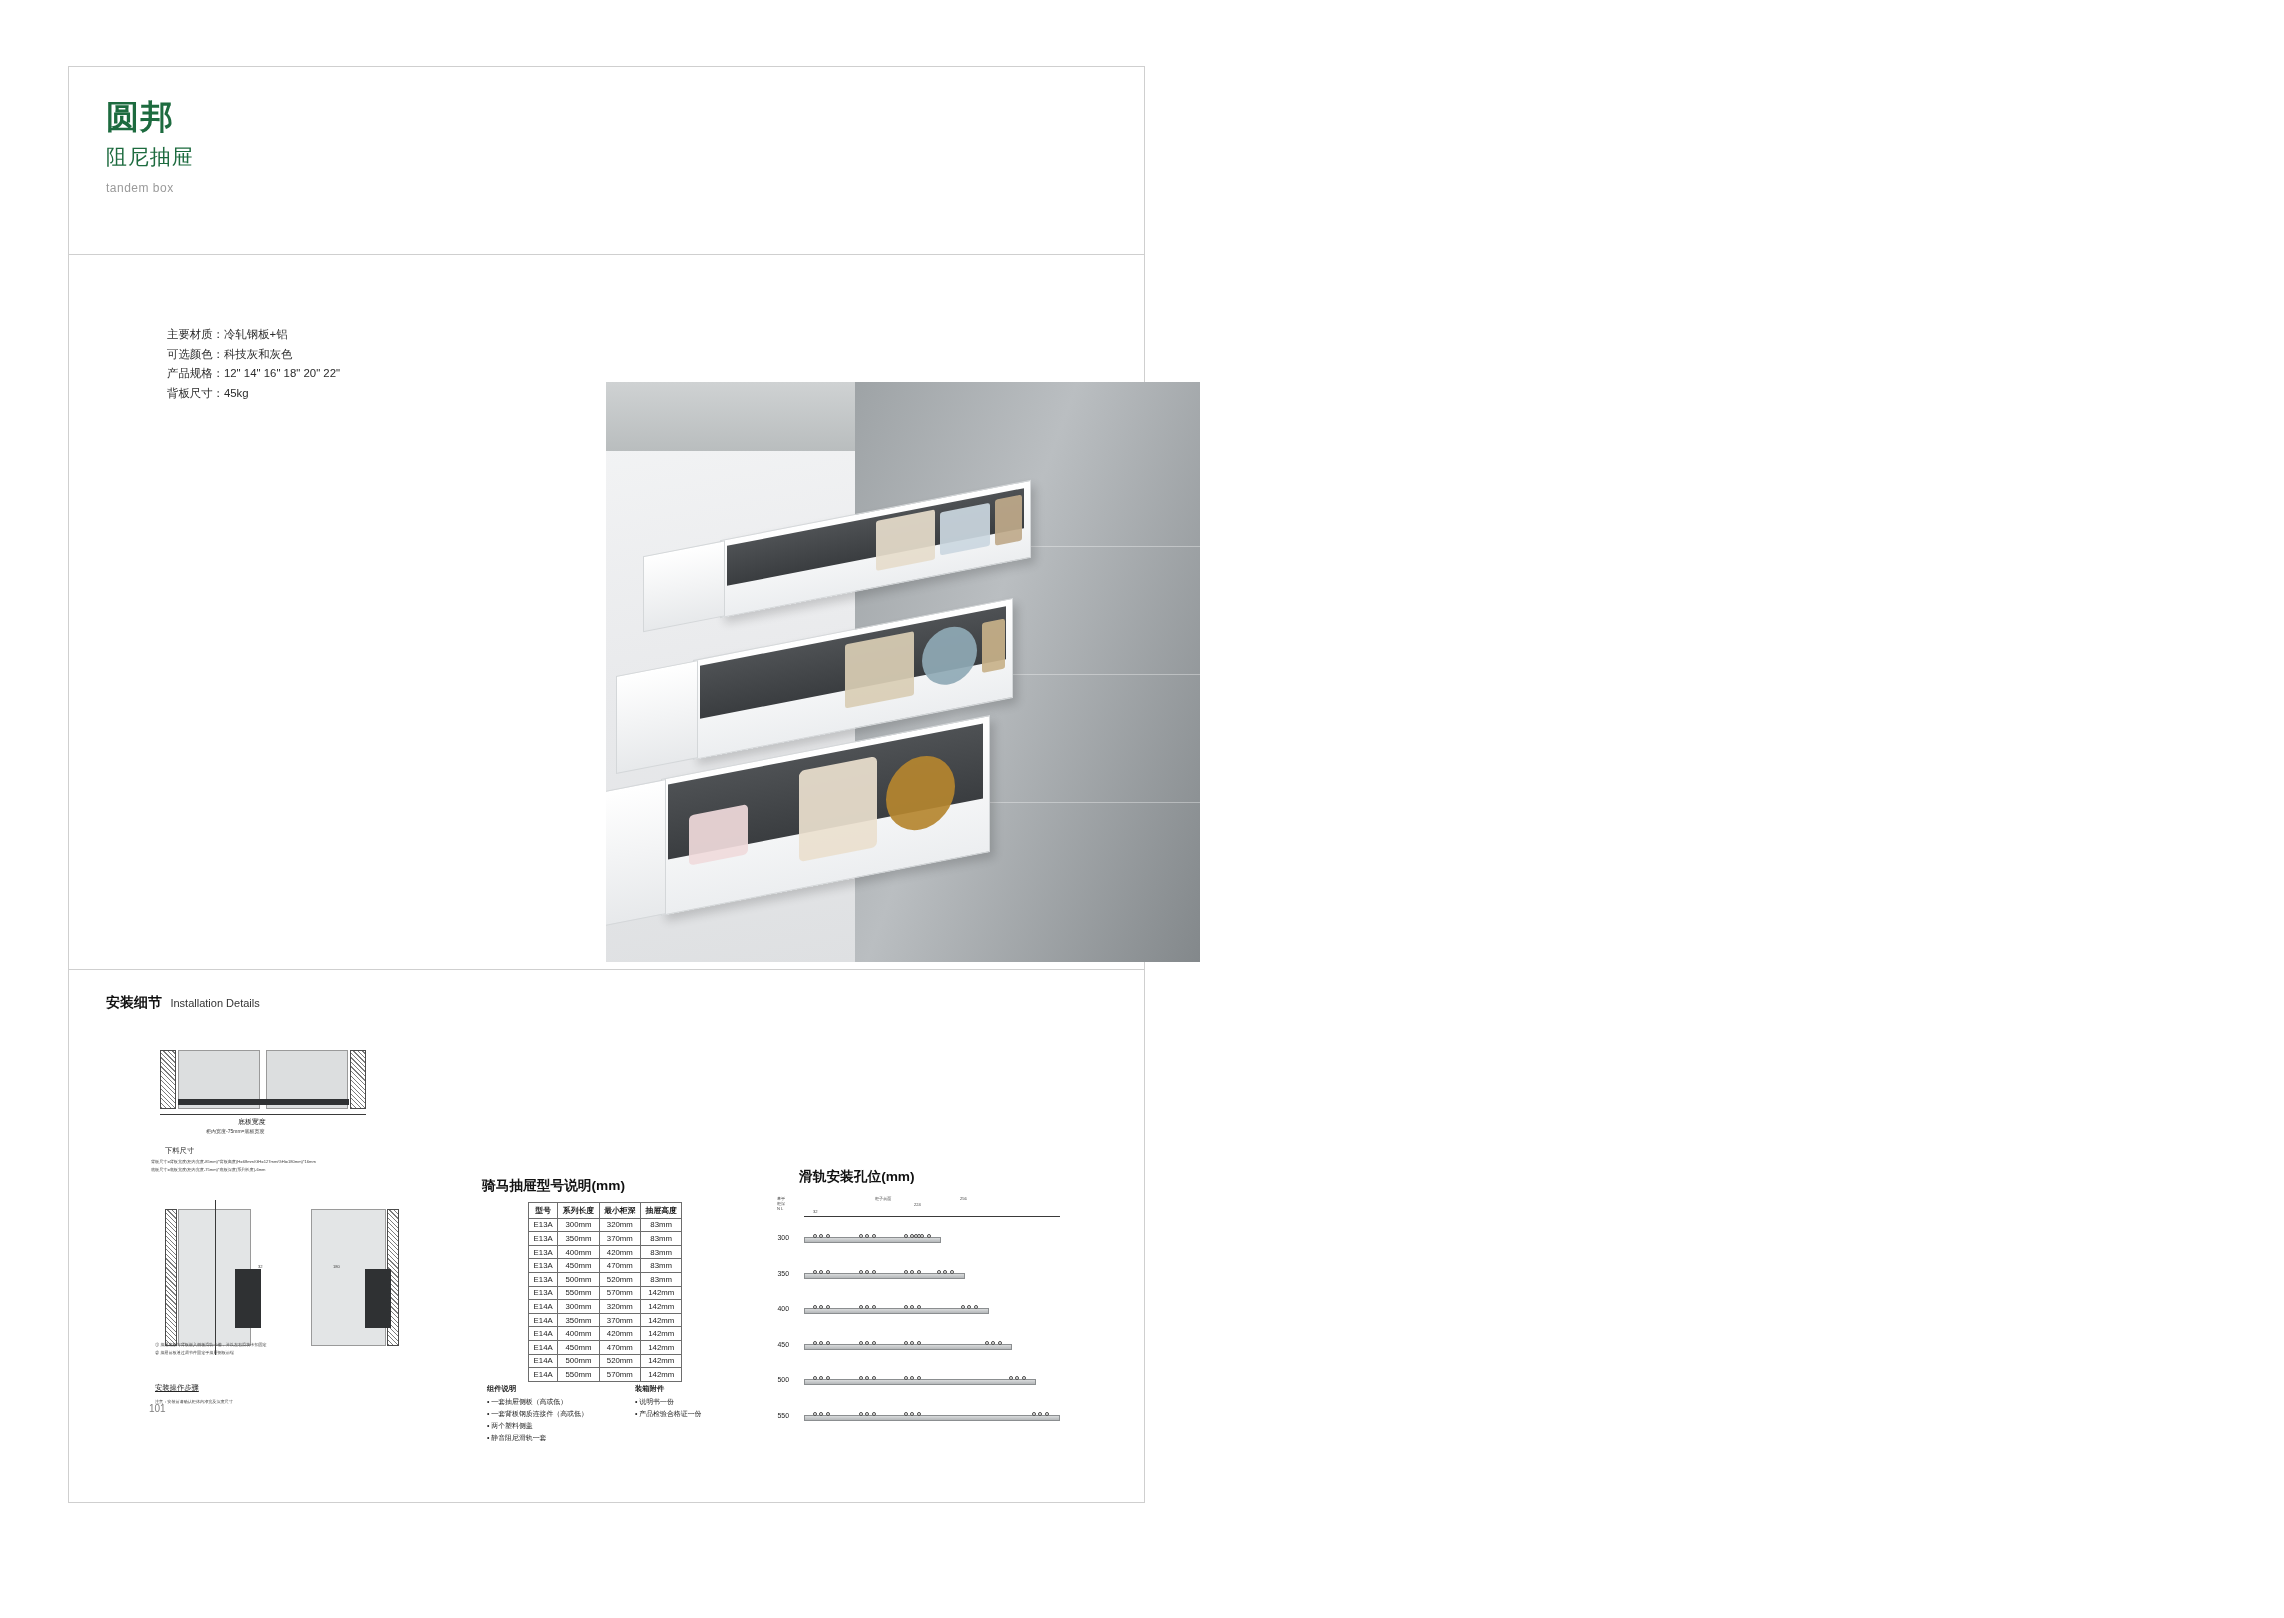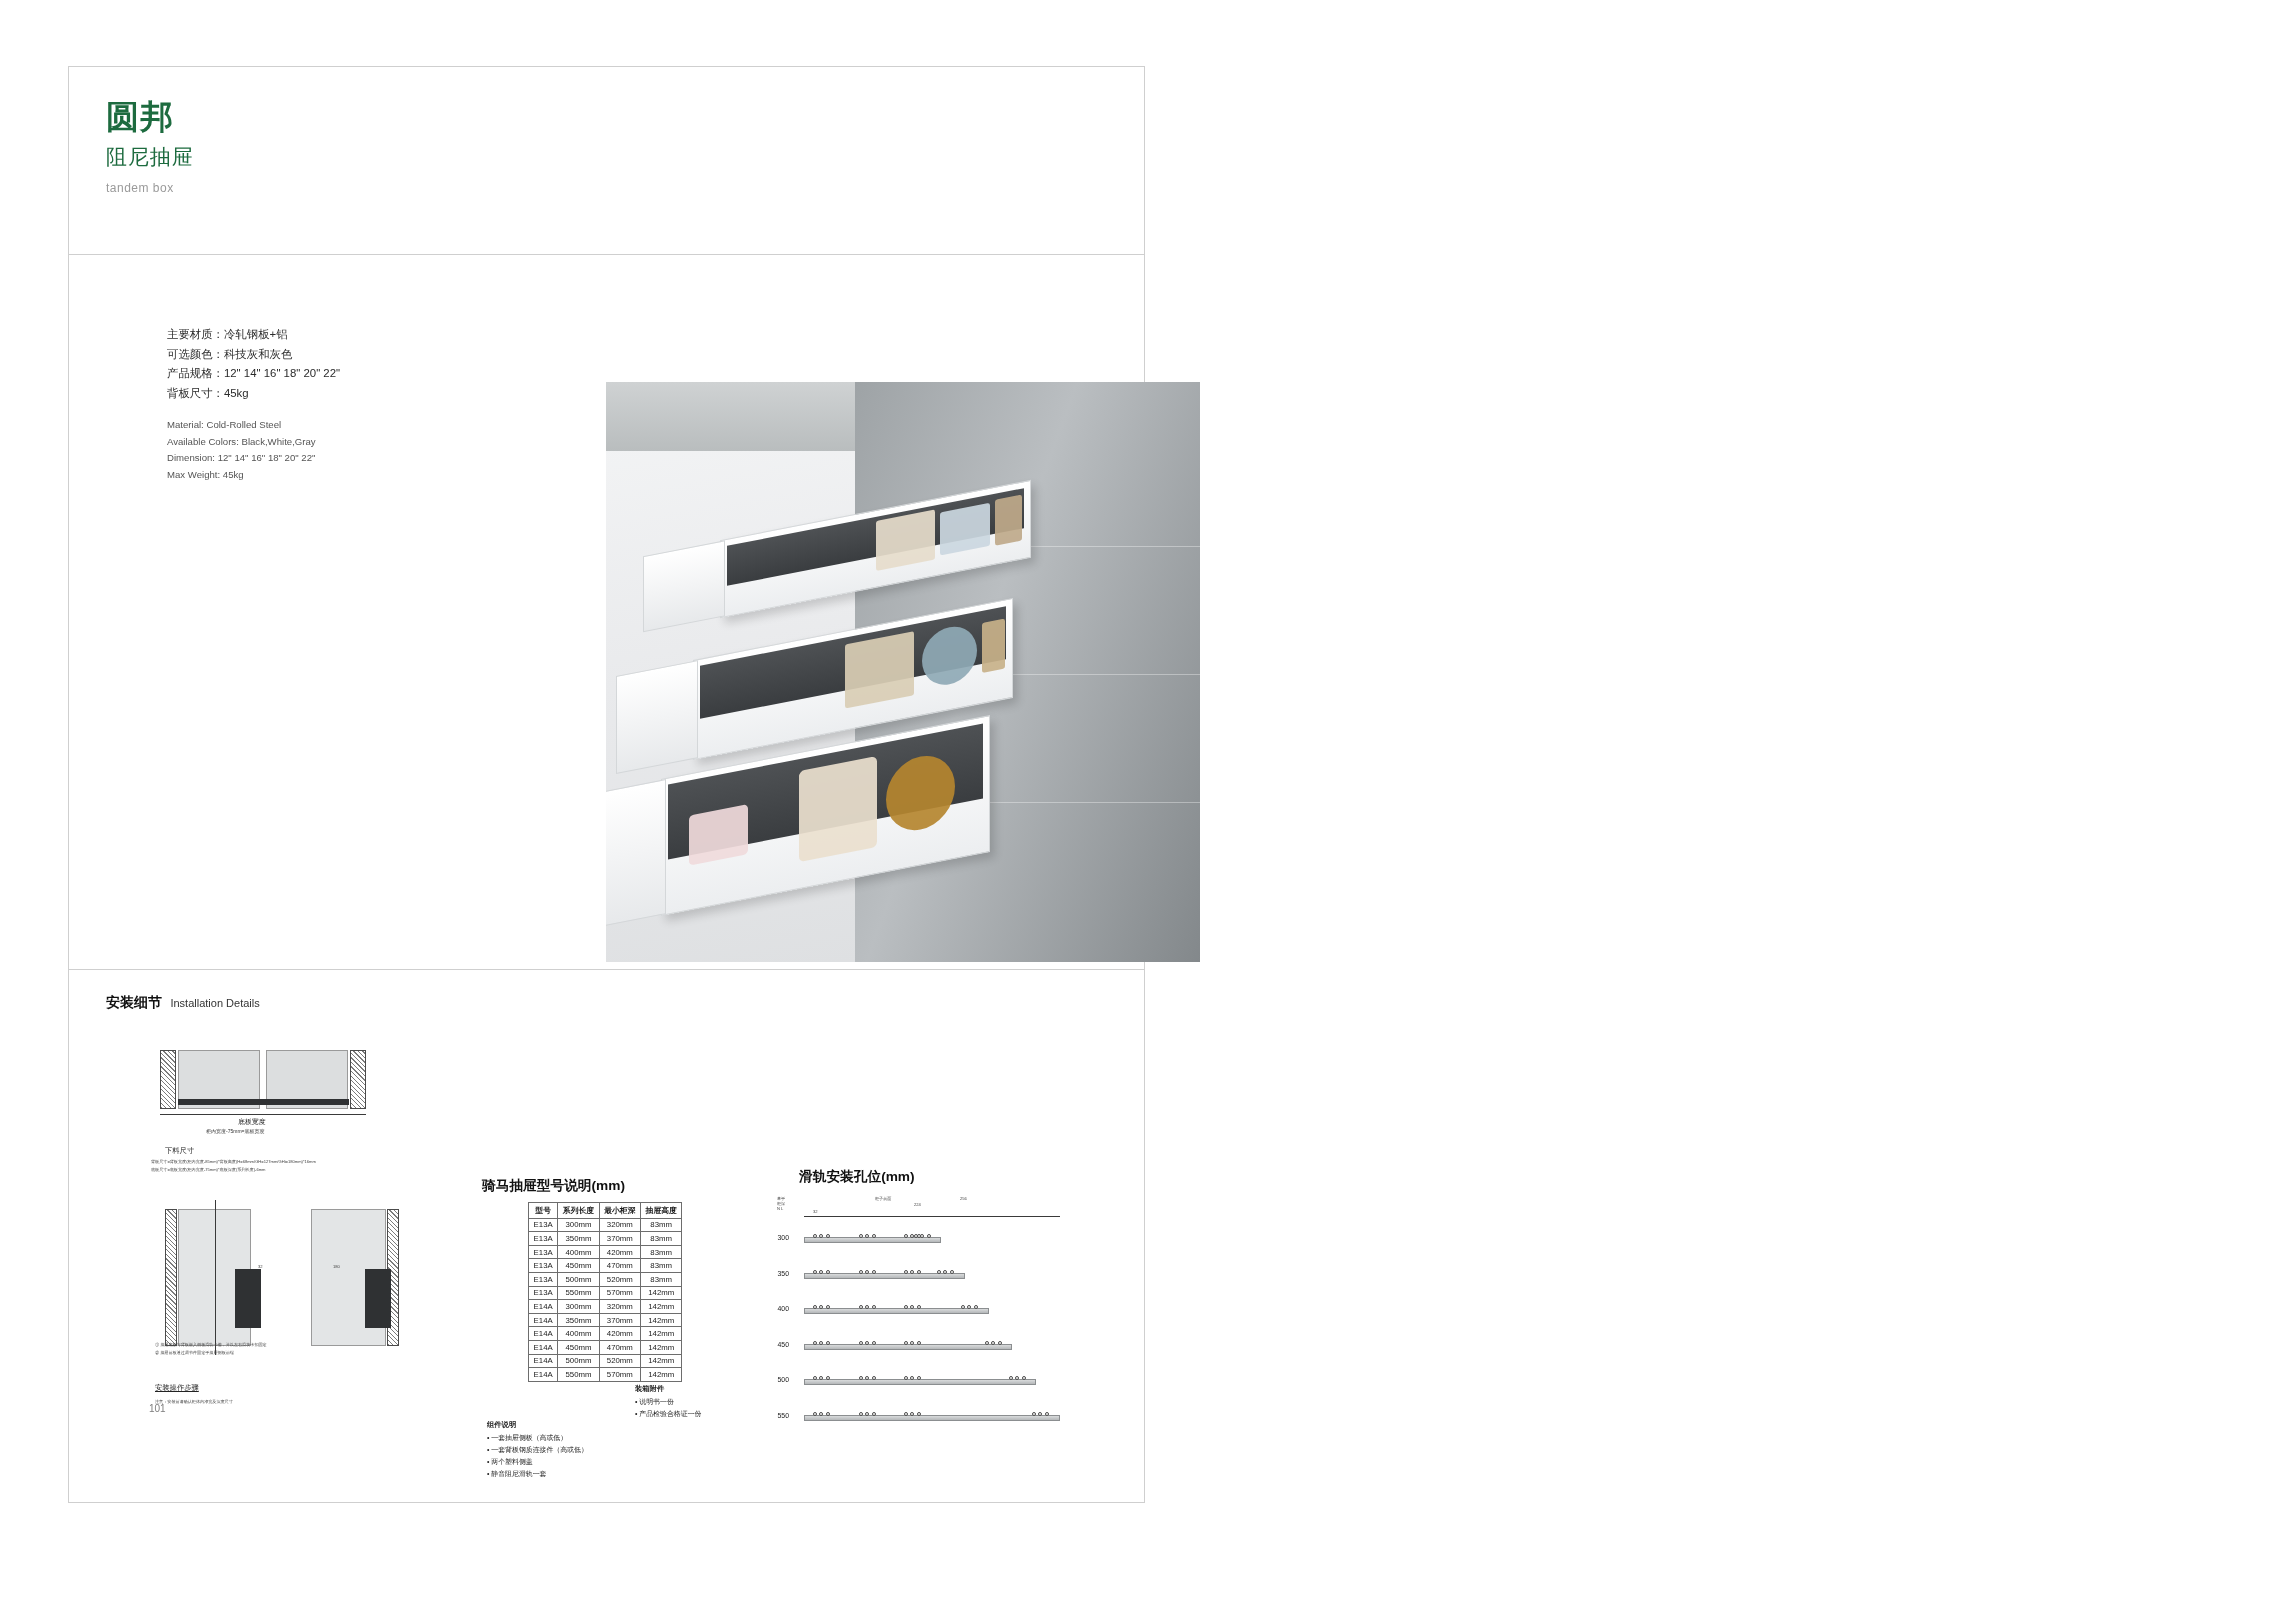--- a/index.html
+++ b/index.html
@@ -187,26 +187,20 @@
         <div class="brand-en">tandem box</div>
       </div>
 
       <div class="rule-1"></div>
 
       <div class="specs">
         <div class="cn-line">主要材质：冷轧钢板+铝</div>
         <div class="cn-line">可选颜色：科技灰和灰色</div>
         <div class="cn-line">产品规格：12" 14" 16" 18" 20" 22"</div>
         <div class="cn-line">背板尺寸：45kg</div>
-        <div class="en-block">
-          <div class="en-line">Material: Cold-Rolled Steel</div>
-          <div class="en-line">Available Colors: Black,White,Gray</div>
-          <div class="en-line">Dimension: 12" 14" 16" 18" 20" 22"</div>
-          <div class="en-line">Max Weight: 45kg</div>
-        </div>
       </div>
 
       <div class="hero-img">
         <div class="counter"></div>
         <div class="cabinet-bg"></div>
         <div class="cab-line" style="top:164px;width:58%;"></div>
         <div class="cab-line" style="top:292px;width:58%;"></div>
         <div class="cab-line" style="top:420px;width:58%;"></div>
 
         <div class="drawer d1">
@@ -357,21 +351,21 @@
               </tr>
               <tr>
                 <td>E14A</td>
                 <td>550mm</td>
                 <td>570mm</td>
                 <td>142mm</td>
               </tr>
             </tbody>
         </table>
 
-        <div class="notes" style="left:391px;top:361px;margin-top:36px;">
+        <div class="notes" style="left:391px;top:361px;">
           <div class="hd">组件说明</div>
           <div>• 一套抽屉侧板（高或低）</div>
           <div>• 一套背板钢质连接件（高或低）</div>
           <div>• 两个塑料侧盖</div>
           <div>• 静音阻尼滑轨一套</div>
         </div>
         <div class="notes" style="left:539px;top:361px;">
           <div class="hd">装箱附件</div>
           <div>• 说明书一份</div>
           <div>• 产品检验合格证一份</div>

